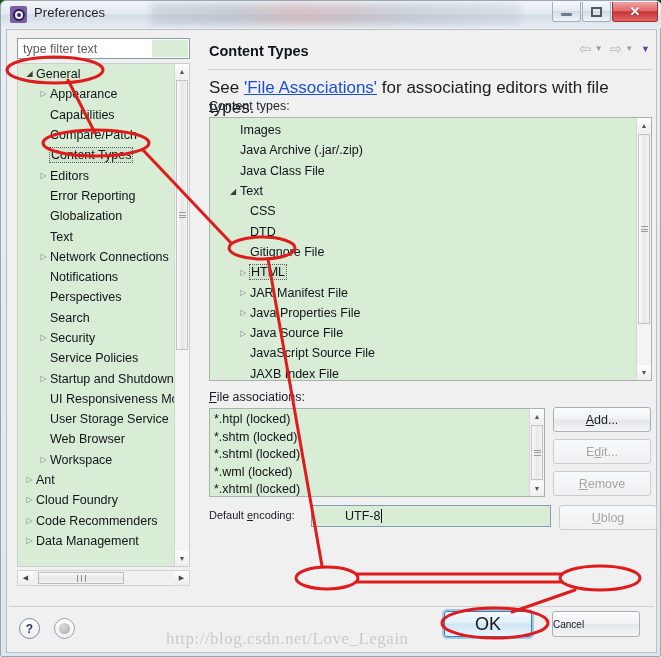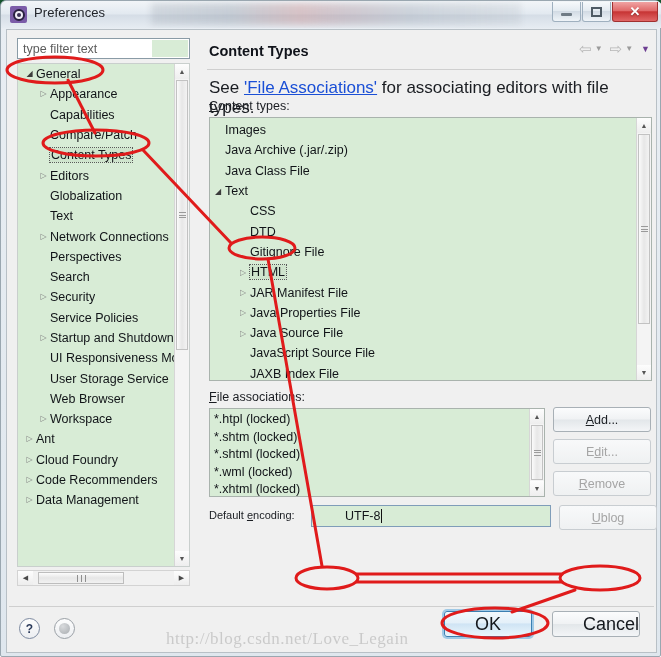--- a/index.html
+++ b/index.html
@@ -200,21 +200,21 @@
     background: #d8ecd6; border: 1px solid #a9b3ad; box-sizing: border-box;
     overflow: hidden;
   }
   .ct-row {
     height: 20.3px; display: flex; align-items: center;
     font-size: 12.5px; color: #111418; white-space: nowrap;
   }
   .ct-row .arrow { width: 14px; flex: 0 0 14px; text-align: center; font-size: 8px; color: #8b8b8b; }
   .ct-row .arrow.open { color: #3c3c3c; }
   .ct-row.selected .lbl { outline: 1px dotted #5a5a5a; background: #cfe4cd; padding: 0 1px; }
-  .ctind0 { padding-left: 1px; }
+  .ctind0 { padding-left: 16px; }
   .ctind1 { padding-left: 26px; }
 
   .fa-label { position: absolute; left: 4px; top: 357px; font-size: 12.5px; color: #1a1d22; }
   .fa-list {
     position: absolute; left: 4px; top: 375px; width: 336px; height: 89px;
     background: #d8ecd6; border: 1px solid #a9b3ad; box-sizing: border-box; overflow: hidden;
   }
   .fa-row { height: 17.5px; font-size: 12.5px; color: #111418; padding-left: 4px; line-height: 17.5px; }
 
   .side-btns { position: absolute; left: 348px; top: 374px; width: 98px; }
@@ -260,22 +260,22 @@
     border: 1px solid #3c7fb1; border-radius: 3px; box-sizing: border-box;
     background: linear-gradient(to bottom,#f2f8fc 0%,#e4f0f9 45%,#cfe4f4 50%,#eaf5fc 100%);
     box-shadow: 0 0 0 2px rgba(92,170,222,.55);
     display: flex; align-items: center; justify-content: center;
     font-size: 18px; color: #14181d;
   }
   .cancel-btn {
     position: absolute; left: 551px; top: 610px; width: 88px; height: 26px;
     border: 1px solid #a8b0b6; border-radius: 3px; box-sizing: border-box;
     background: linear-gradient(to bottom,#fbfcfd 0%,#f0f2f4 48%,#e3e7ea 52%,#f3f5f7 100%);
-    display: flex; align-items: center; justify-content: flex-end;
-    font-size: 18px; color: #14181d;
+    display: flex; align-items: center; justify-content: flex-start;
+    font-size: 10px; color: #14181d;
   }
 
   .watermark {
     position: absolute; left: 165px; top: 628px;
     font-family: "Liberation Serif", serif;
     font-size: 17px; color: rgba(150,150,150,.42); letter-spacing: .5px;
     white-space: nowrap;
   }
 
   
@@ -335,29 +335,37 @@
               <div class="tnode ind1 selected">
                 <span class="arrow"></span>
                 <span class="lbl">Content Types</span>
               </div>
               <div class="tnode ind1">
                 <span class="arrow">▷</span>
                 <span class="lbl">Editors</span>
               </div>
               <div class="tnode ind1">
                 <span class="arrow"></span>
+                <span class="lbl">Error Reporting</span>
+              </div>
+              <div class="tnode ind1">
+                <span class="arrow"></span>
                 <span class="lbl">Globalization</span>
               </div>
               <div class="tnode ind1">
                 <span class="arrow"></span>
                 <span class="lbl">Text</span>
               </div>
               <div class="tnode ind1">
                 <span class="arrow">▷</span>
                 <span class="lbl">Network Connections</span>
+              </div>
+              <div class="tnode ind1">
+                <span class="arrow"></span>
+                <span class="lbl">Notifications</span>
               </div>
               <div class="tnode ind1">
                 <span class="arrow"></span>
                 <span class="lbl">Perspectives</span>
               </div>
               <div class="tnode ind1">
                 <span class="arrow"></span>
                 <span class="lbl">Search</span>
               </div>
               <div class="tnode ind1">

